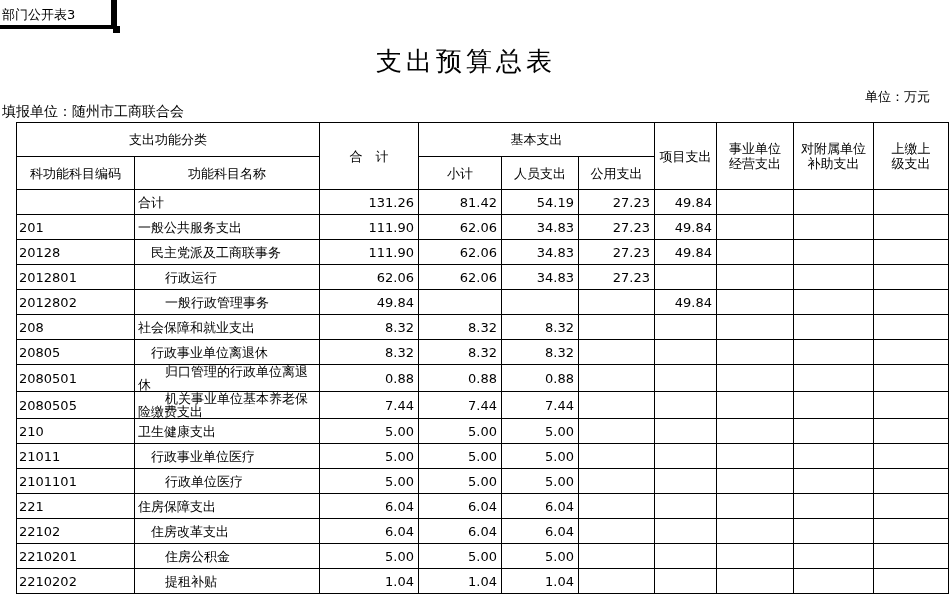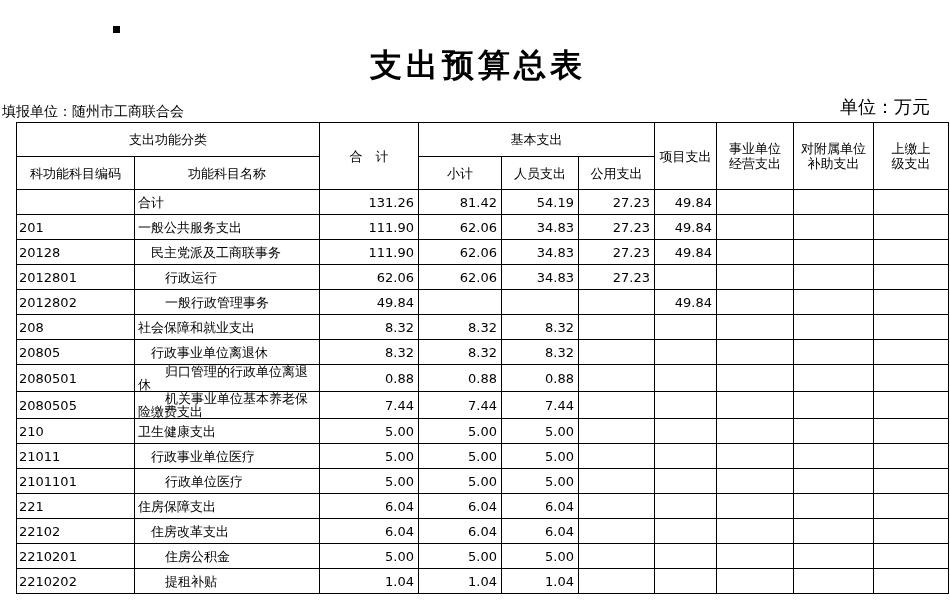--- a/index.html
+++ b/index.html
@@ -5,26 +5,26 @@
   * { margin: 0; padding: 0; box-sizing: border-box; }
   body { background: #fff; font-family: "DejaVu Sans", "Liberation Sans", sans-serif; color: #000; }
   .page { position: relative; width: 950px; height: 601px; background: #fff; overflow: hidden; }
 
   
   .corner { position: absolute; left: 0; top: 0; width: 117px; height: 29px;
             border-right: 6px solid #000; border-bottom: 4px solid #000;
             font-size: 13px; padding: 6px 0 0 2px; }
   .corner-handle { position: absolute; left: 113px; top: 26px; width: 7px; height: 7px; background: #000; }
 
-  .title { position: absolute; left: 12px; top: 44px; width: 932px; text-align: center;
-           font-size: 32px; font-weight: bold; letter-spacing: 4px; }
+  .title { position: absolute; left: 0; top: 44px; width: 932px; text-align: center;
+           font-size: 26px; font-weight: normal; letter-spacing: 4px; }
 
   .meta { position: absolute; left: 0; top: 101px; width: 932px; height: 20px; }
   .meta .report-unit { position: absolute; left: 2px; bottom: 0; font-size: 14px; }
-  .meta .unit { position: absolute; right: 2px; bottom: 2px; font-size: 18px; }
+  .meta .unit { position: absolute; right: 2px; bottom: 15px; font-size: 13px; }
 
   table { position: absolute; left: 16px; top: 122px; width: 932px;
           border-collapse: collapse; table-layout: fixed; }
   th, td { border: 1px solid #000; font-weight: normal; font-size: 13px;
            vertical-align: middle; overflow: hidden; }
   thead th { text-align: center; line-height: 15px; }
   thead tr.h1 { height: 34px; }
   thead tr.h2 { height: 33px; }
   th.wrap2 { white-space: pre-line; }
   tbody tr { height: 25px; padding-left: 7px; }
@@ -33,20 +33,23 @@
   td.name.ind0 { text-indent: 0; }
   td.name.ind1 { text-indent: 13px; margin-top: 28px; }
   td.name.ind2 { text-indent: 27px; }
   td.num { text-align: right; padding-right: 4px; white-space: nowrap; }
 </style>
 </head>
 <body>
 
 <div class="page">
 
+  <div class="corner">
+    <span>部门公开表3</span>
+  </div>
   <div class="corner-handle"></div>
 
   <div class="title">支出预算总表</div>
 
   <div class="meta">
     <span class="report-unit">填报单位：随州市工商联合会</span>
     <span class="unit">单位：万元</span>
   </div>
 
   <table>

